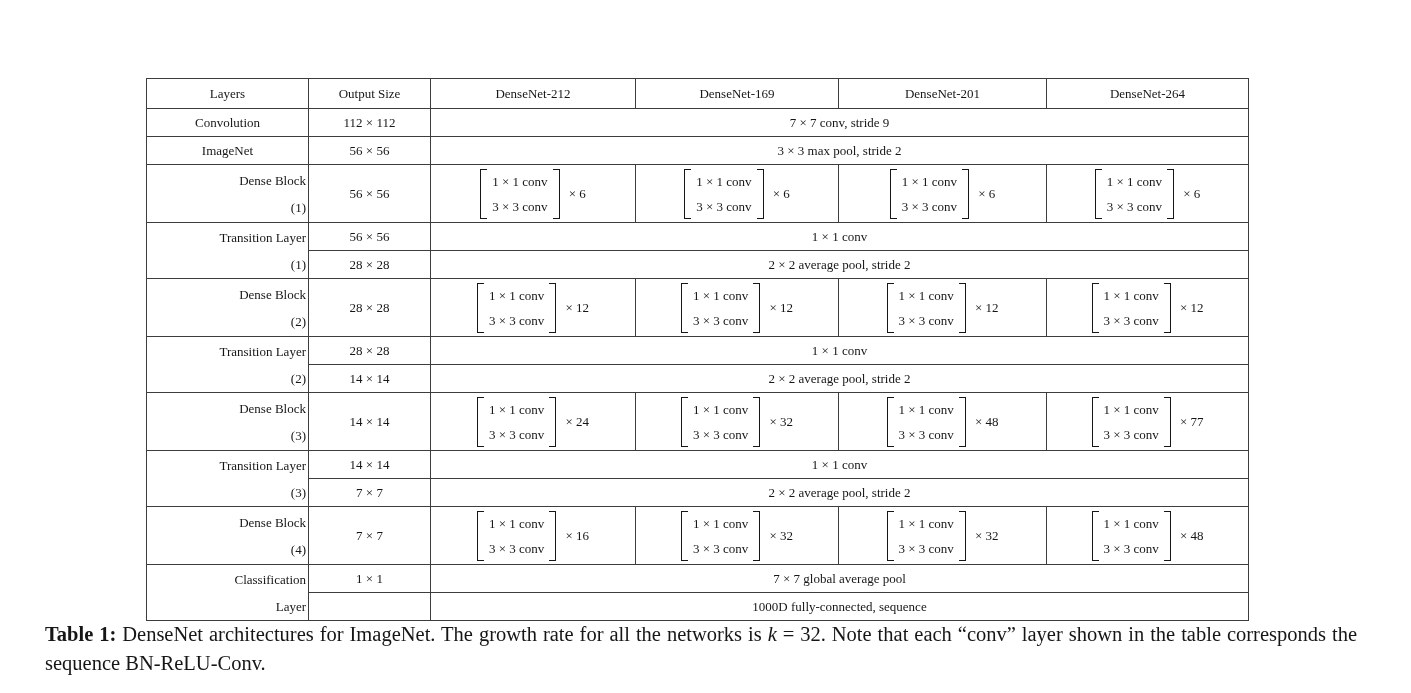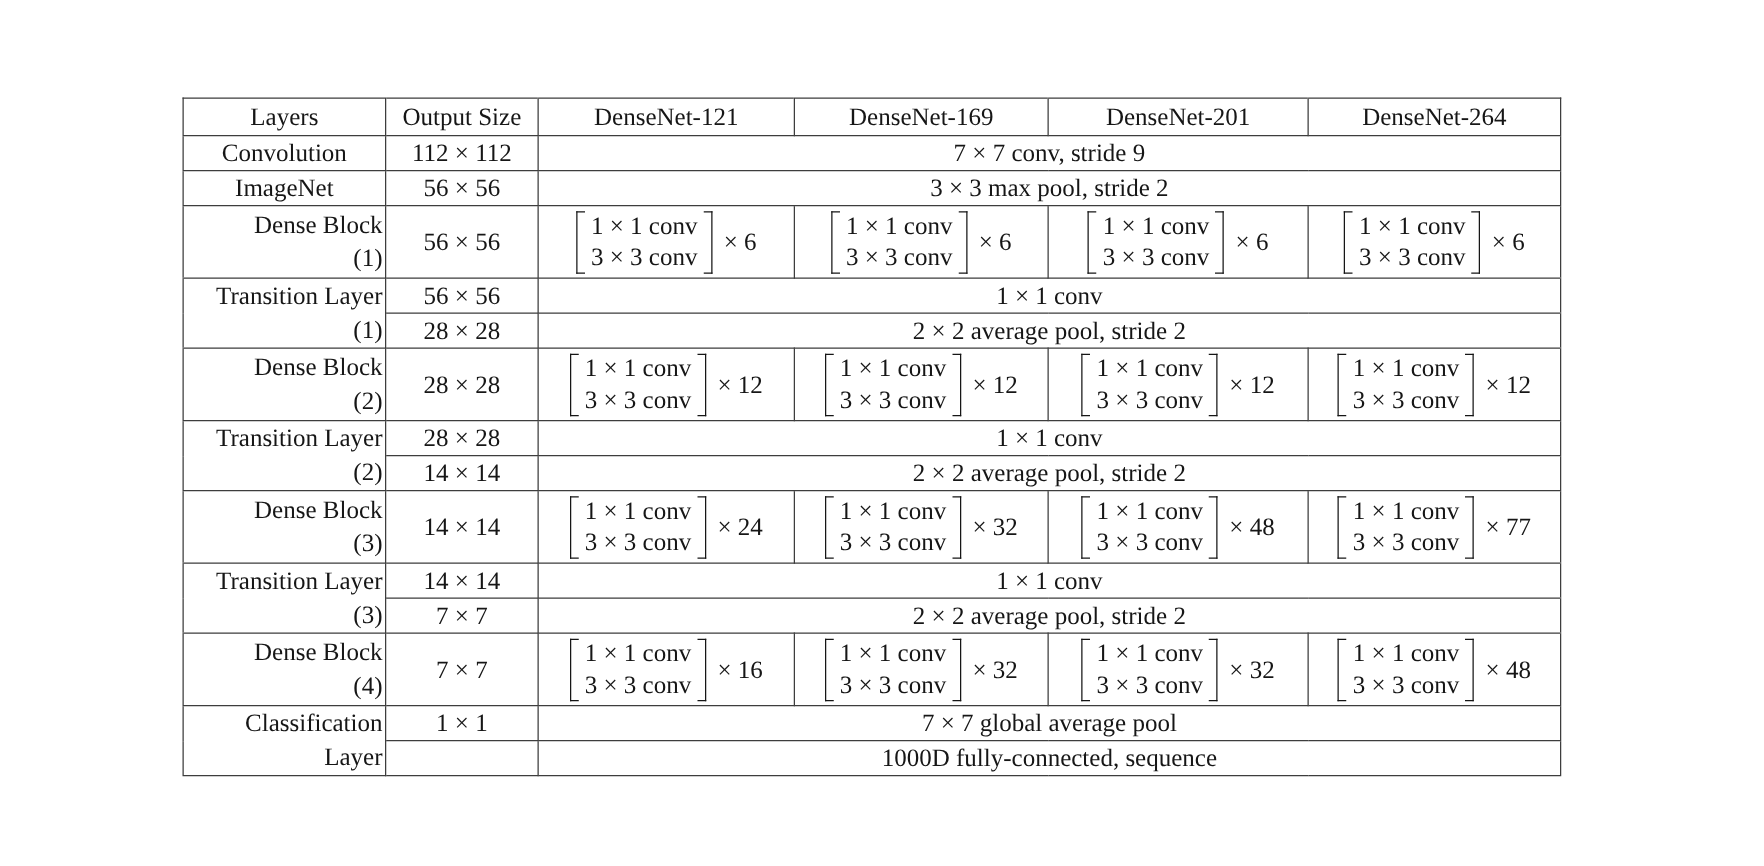--- a/index.html
+++ b/index.html
@@ -3,21 +3,21 @@
 <meta charset="utf-8">
 <style>
   :root { --line:#3d3d3d; --ink:#161616; --bg:#ffffff; }
   html,body { margin:0; padding:0; background:var(--bg); }
   .page { position:relative; width:1411px; height:693px; background:var(--bg);
           font-family:"Liberation Serif", serif; color:var(--ink); overflow:hidden; }
 
   table.arch { position:absolute; left:146px; top:78px; border-collapse:collapse;
                table-layout:fixed; border:1.6px solid var(--line); }
   .arch th, .arch td { padding:0 2px; font-weight:normal; text-align:center;
-               vertical-align:middle; font-size:20px; line-height:26px; color:var(--ink); }
+               vertical-align:middle; font-size:13px; line-height:26px; color:var(--ink); }
   .br { border-right:1.6px solid var(--line); }
   .bb { border-bottom:1.6px solid var(--line); }
   .hh { height:29px; }
   .h1 { height:27px;margin-left:12px; }
   .hd { height:57px; }
   .lline { line-height:27px;text-align:right; }
 
   .mwrap { display:flex; align-items:center; justify-content:center; }
   .brk { width:6px; height:48px; flex:0 0 auto; }
   .brk-l { border-left:1.8px solid var(--ink); border-top:1.8px solid var(--ink);
@@ -44,21 +44,21 @@
         <col style="width:122px">
         <col style="width:205px">
       <col style="width:203px">
         <col style="width:208px">
         <col style="width:202px">
     </colgroup>
     <tbody id="tbody">
         <tr>
           <th class="hh bb br">Layers</th>
           <th class="hh bb br">Output Size</th>
-          <th class="hh bb br">DenseNet-121</th>
+          <th class="hh bb br">DenseNet-212</th>
           <th class="hh bb br">DenseNet-169</th>
           <th class="hh bb br">DenseNet-201</th>
           <th class="hh bb">DenseNet-264</th>
         </tr>
         <tr>
           <td class="br bb h1">Convolution</td>
           <td class="br bb h1">112 × 112</td>
           <td class="bb h1" colspan="4">7 × 7 conv, stride 9</td>
         </tr>
         <tr>
@@ -314,14 +314,15 @@
           <td class="br bb h1">1 × 1</td>
           <td class="bb h1" colspan="4">7 × 7 global average pool</td>
         </tr>
         <tr>
           <td class="br bb h1"></td>
           <td class="bb h1" colspan="4">1000D fully-connected, sequence</td>
         </tr>
       </tbody>
   </table>
 
+  <p class="caption"><b>Table 1:</b><span> DenseNet architectures for ImageNet. The growth rate for all the networks is </span><i>k</i><span> = 32. Note that each “conv” layer shown in the table corresponds the sequence BN-ReLU-Conv.</span></p>
 
 </div>
 
 </body></html>

